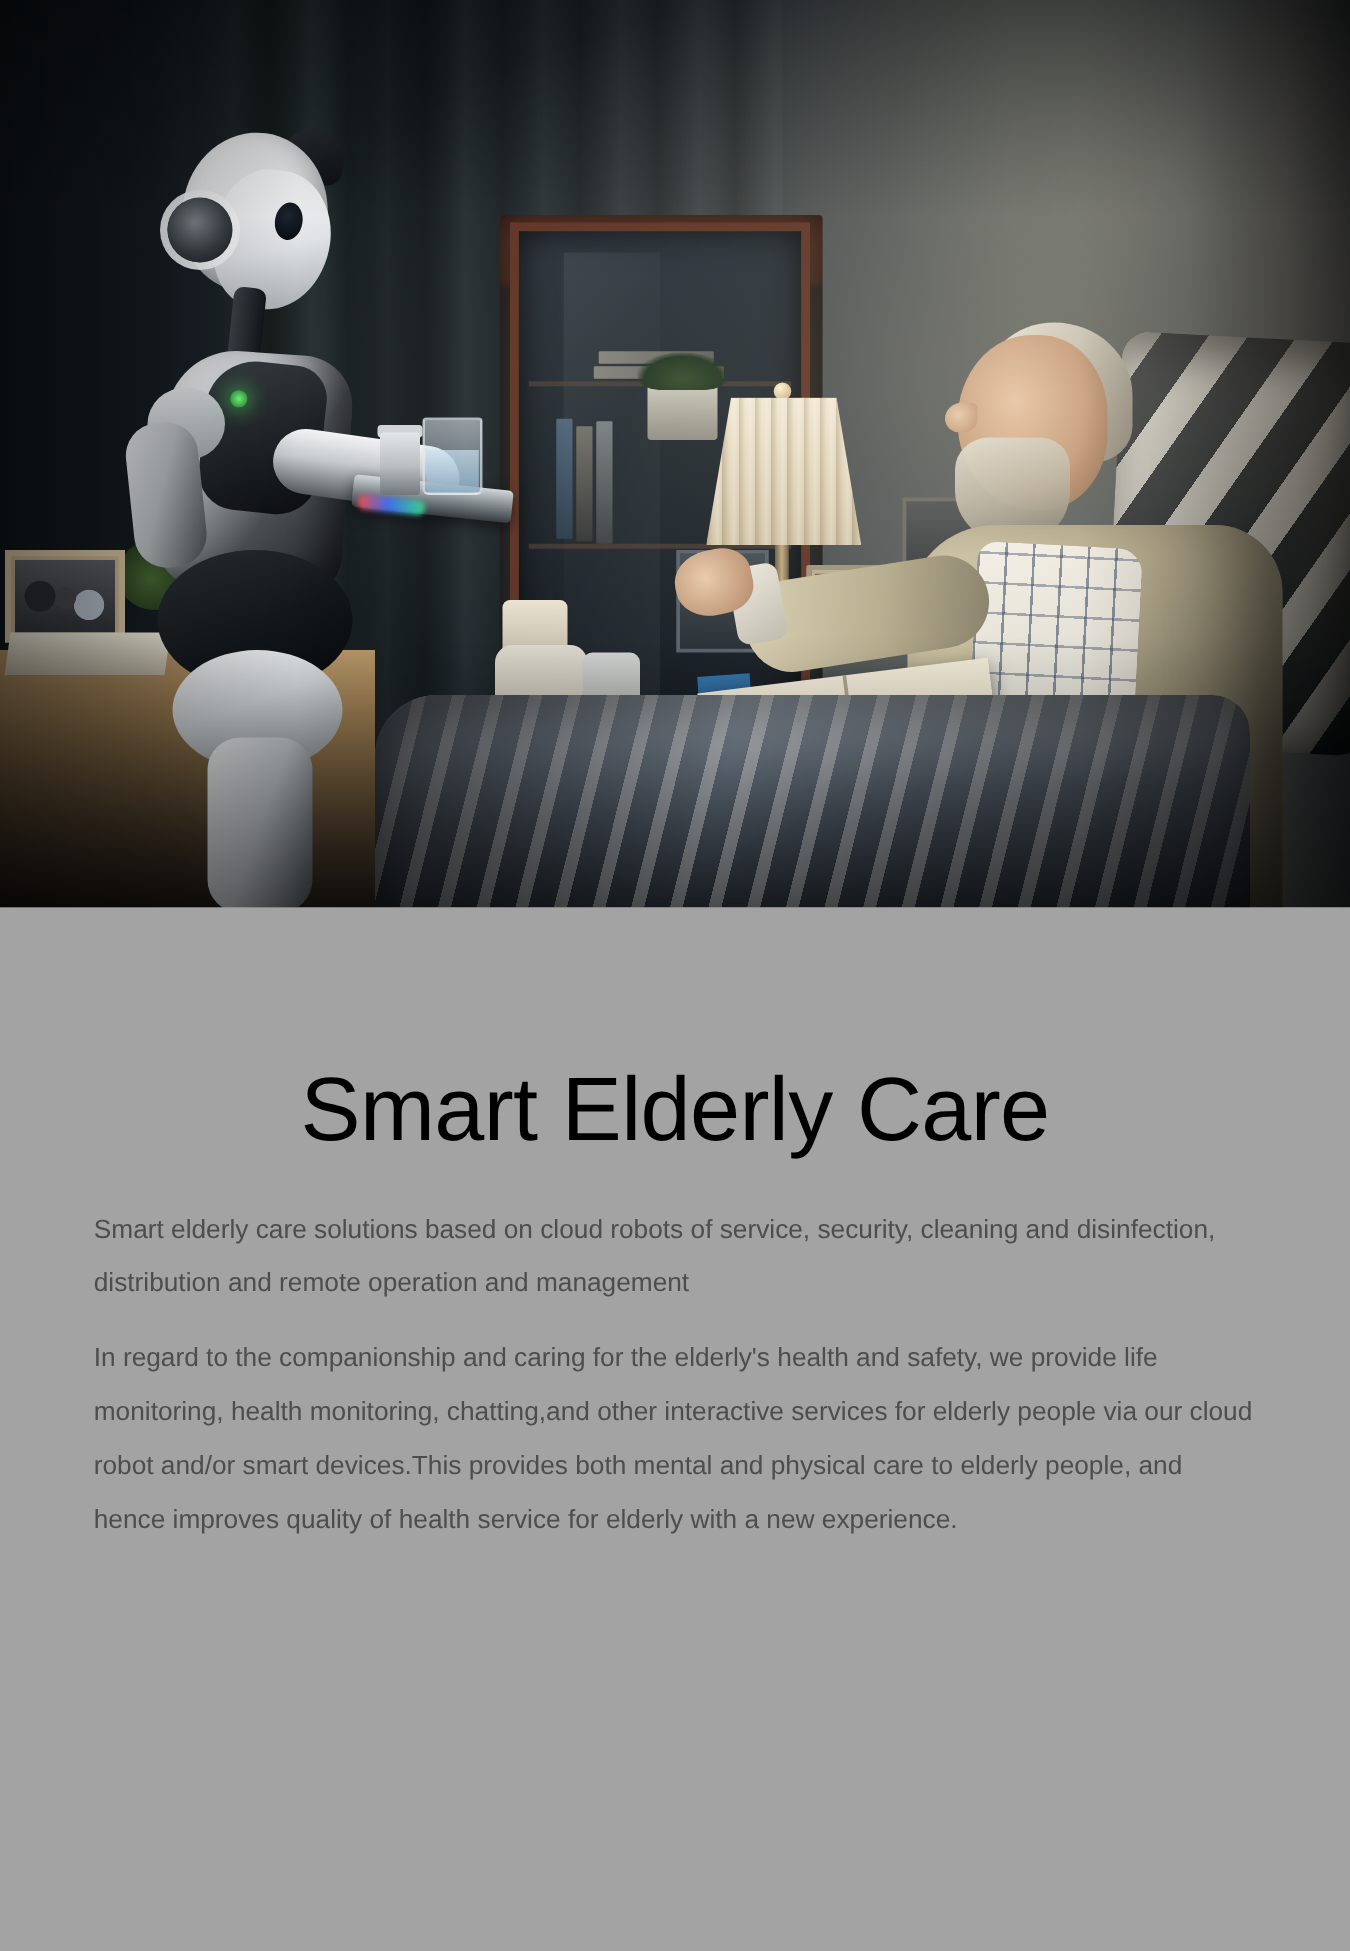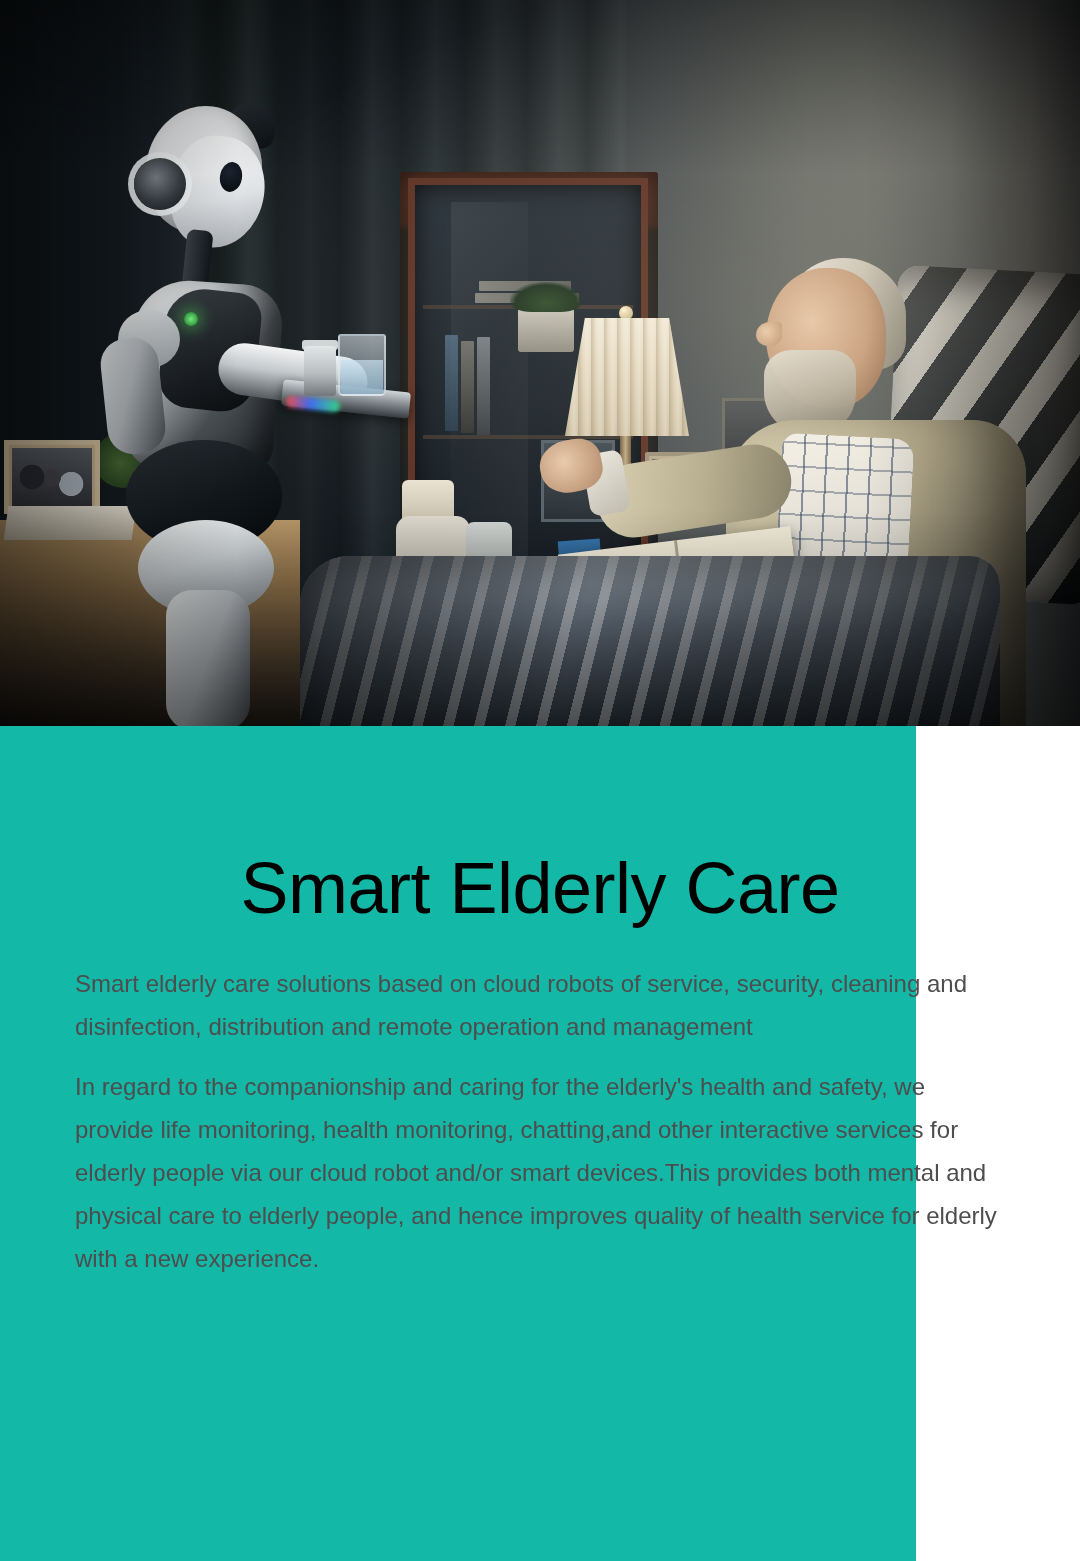--- a/index.html
+++ b/index.html
@@ -433,37 +433,37 @@
     position:absolute; inset:0;
     background:
       radial-gradient(ellipse at 74% 42%, rgba(255,236,196,.14) 0%, rgba(0,0,0,0) 55%),
       linear-gradient(180deg, rgba(0,0,0,.42) 0%, rgba(0,0,0,0) 24%, rgba(0,0,0,0) 70%, rgba(0,0,0,.45) 100%),
       linear-gradient(90deg, rgba(0,0,0,.45) 0%, rgba(0,0,0,0) 22%, rgba(0,0,0,0) 80%, rgba(0,0,0,.35) 100%);
     pointer-events:none;
   }
 
   
   .content {
-    position:absolute; left:0; top:726px; width:916px; height:835px;
-    background:#14b8a6;
+    position:absolute; left:0; top:726px; width:1080px; height:835px;
+    background:#a3a3a3;
   }
   .page-title {
     position:absolute; left:0; top:122px; width:1080px;
     text-align:center;
     font-size:72px;
     font-weight:400;
     line-height:80px;
     color:#000000;
     letter-spacing:-0.5px;
   }
   .body-copy {
     position:absolute; left:75px; top:236px; width:932px;
   }
   .para {
-    font-size:24px;
+    font-size:21px;
     line-height:43px;
     color:#4d4d4d;
     font-weight:400;
   }
   .para + .para { margin-top:17px; }
 </style>
 </head>
 <body>
 
 <div class="page">

